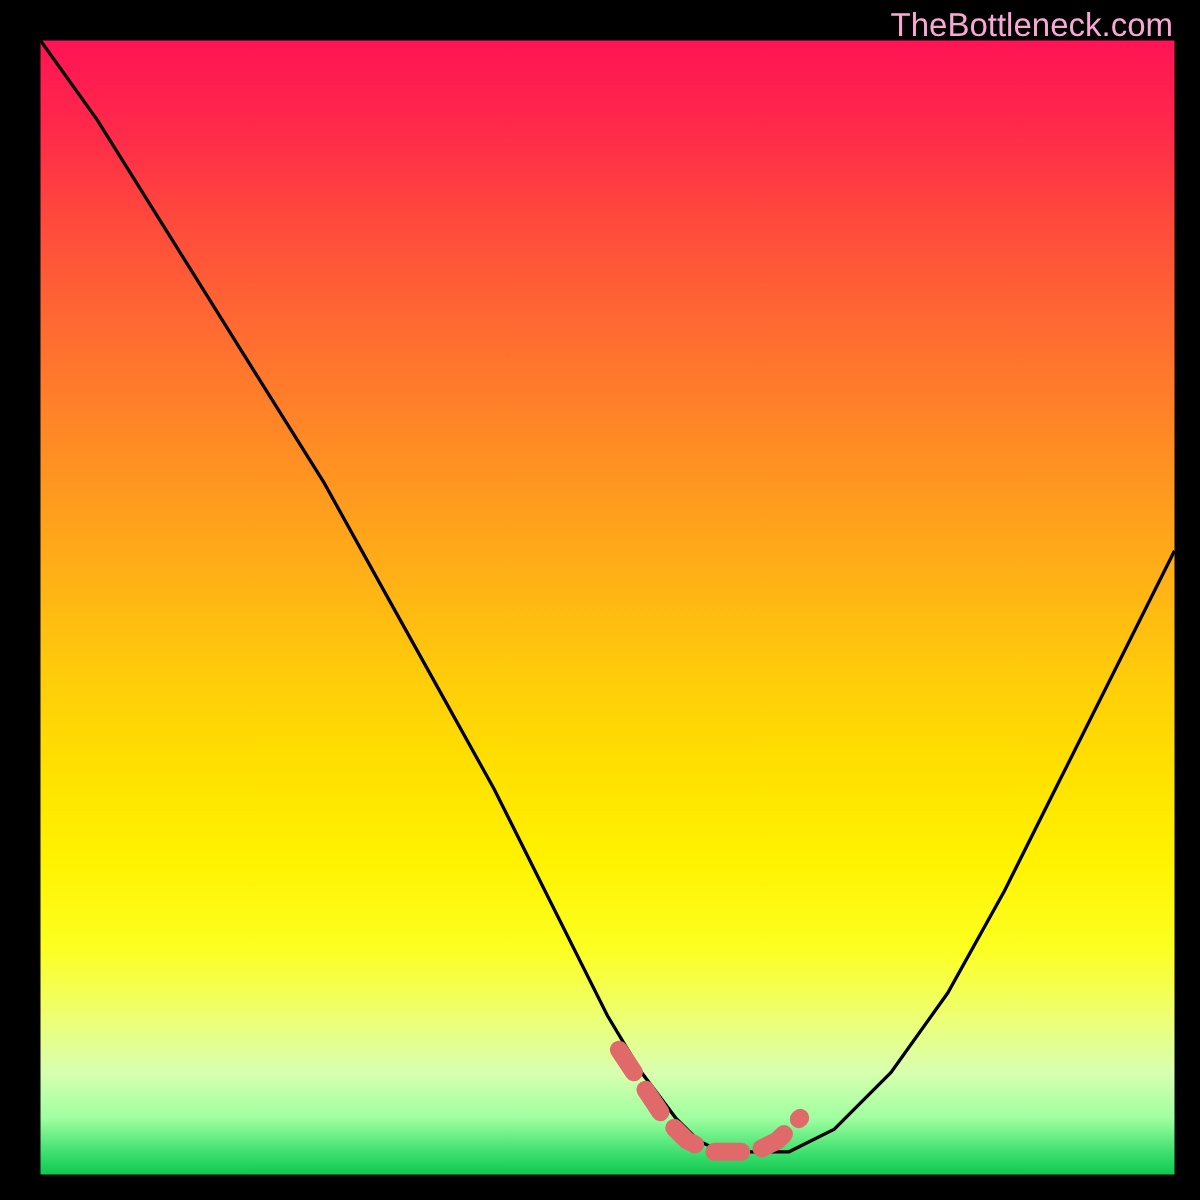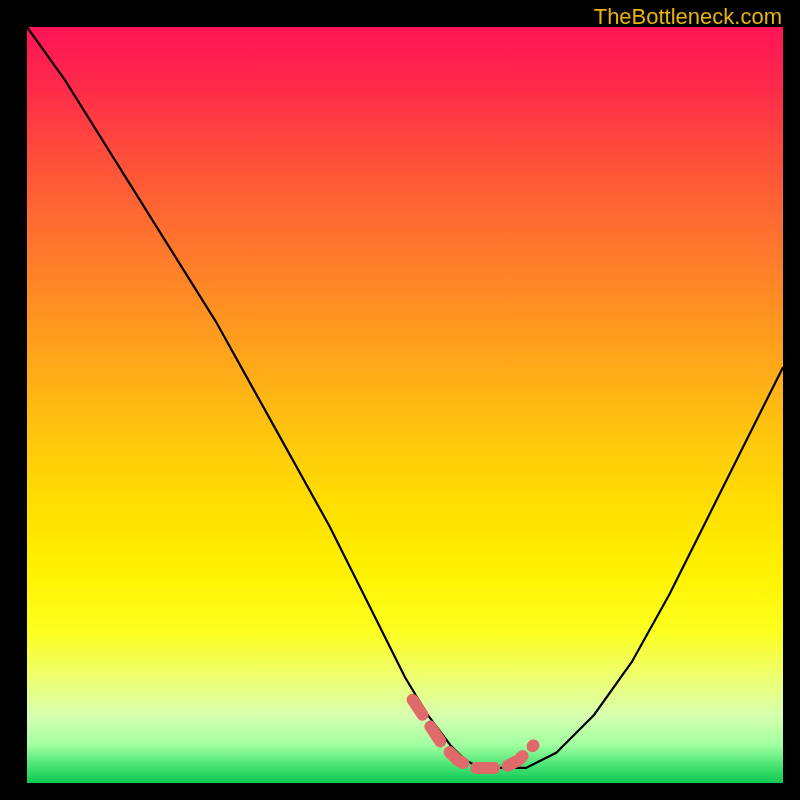--- a/index.html
+++ b/index.html
@@ -8,21 +8,21 @@
     width: 800px;
     height: 800px;
     background: #000;
     position: relative;
     font-family: Arial, sans-serif;
   }
   .watermark {
     position: absolute;
     top: 4px;
     right: 18px;
-    color: #eab308;
+    color: #f9a8d4;
     font-size: 22px;
     font-weight: 500;
     z-index: 10;
   }
   .plot-area {
     position: absolute;
     left: 27px;
     top: 27px;
     width: 756px;
     height: 756px;

